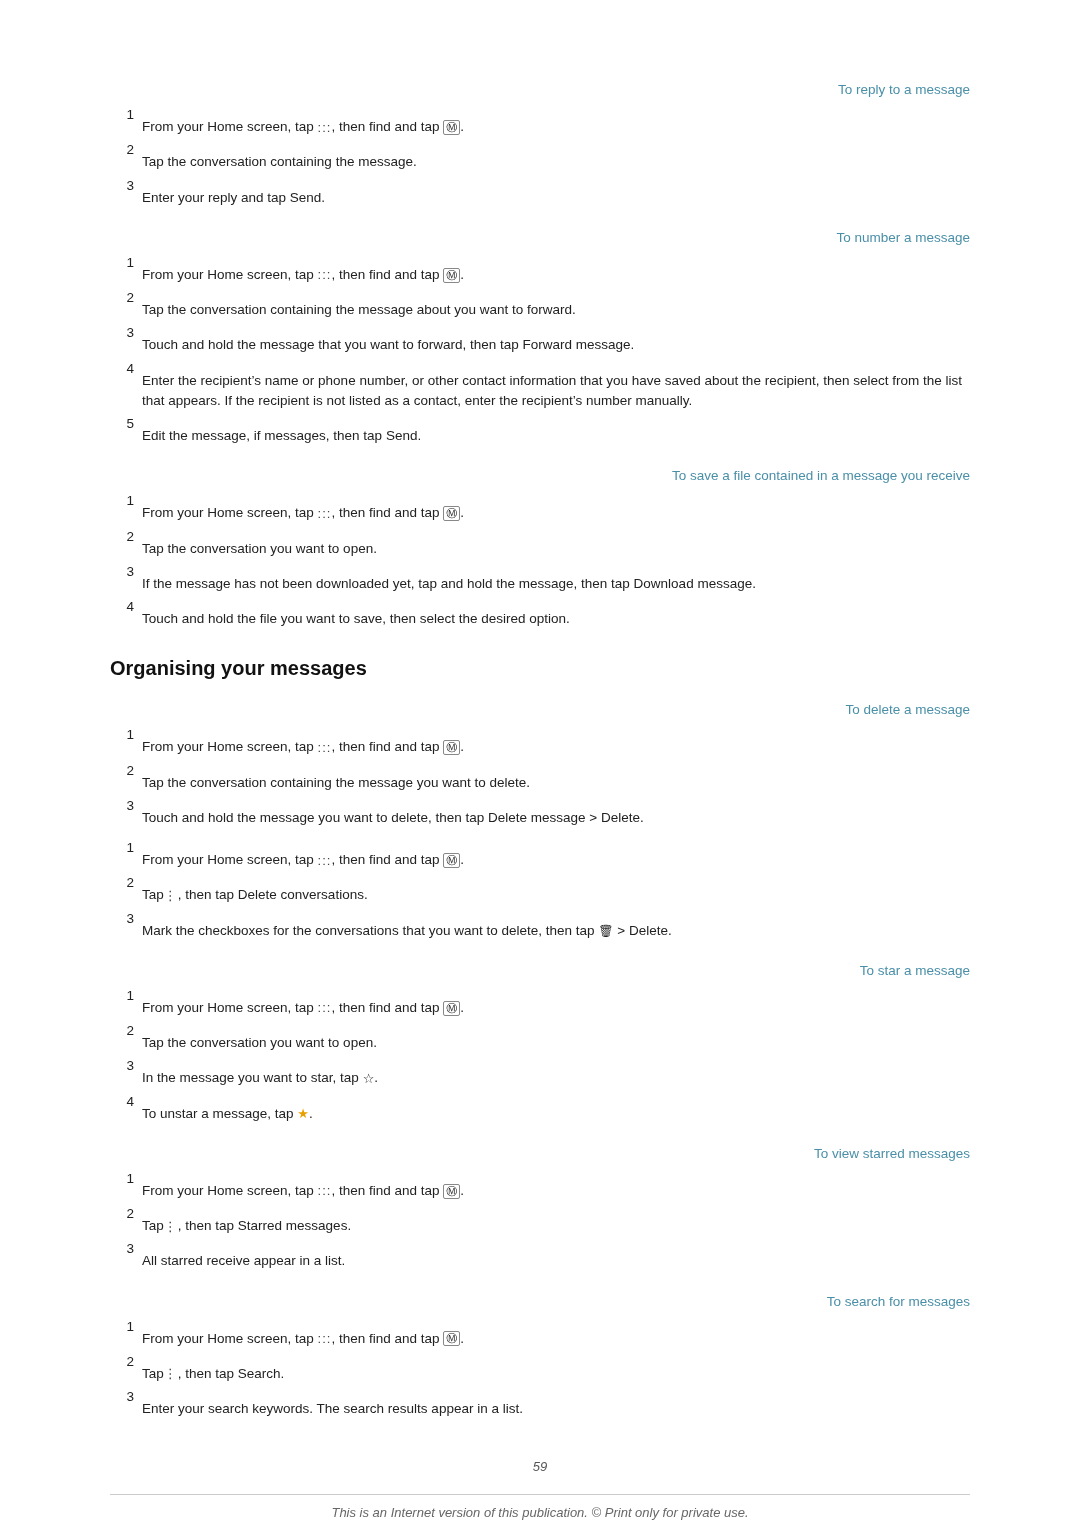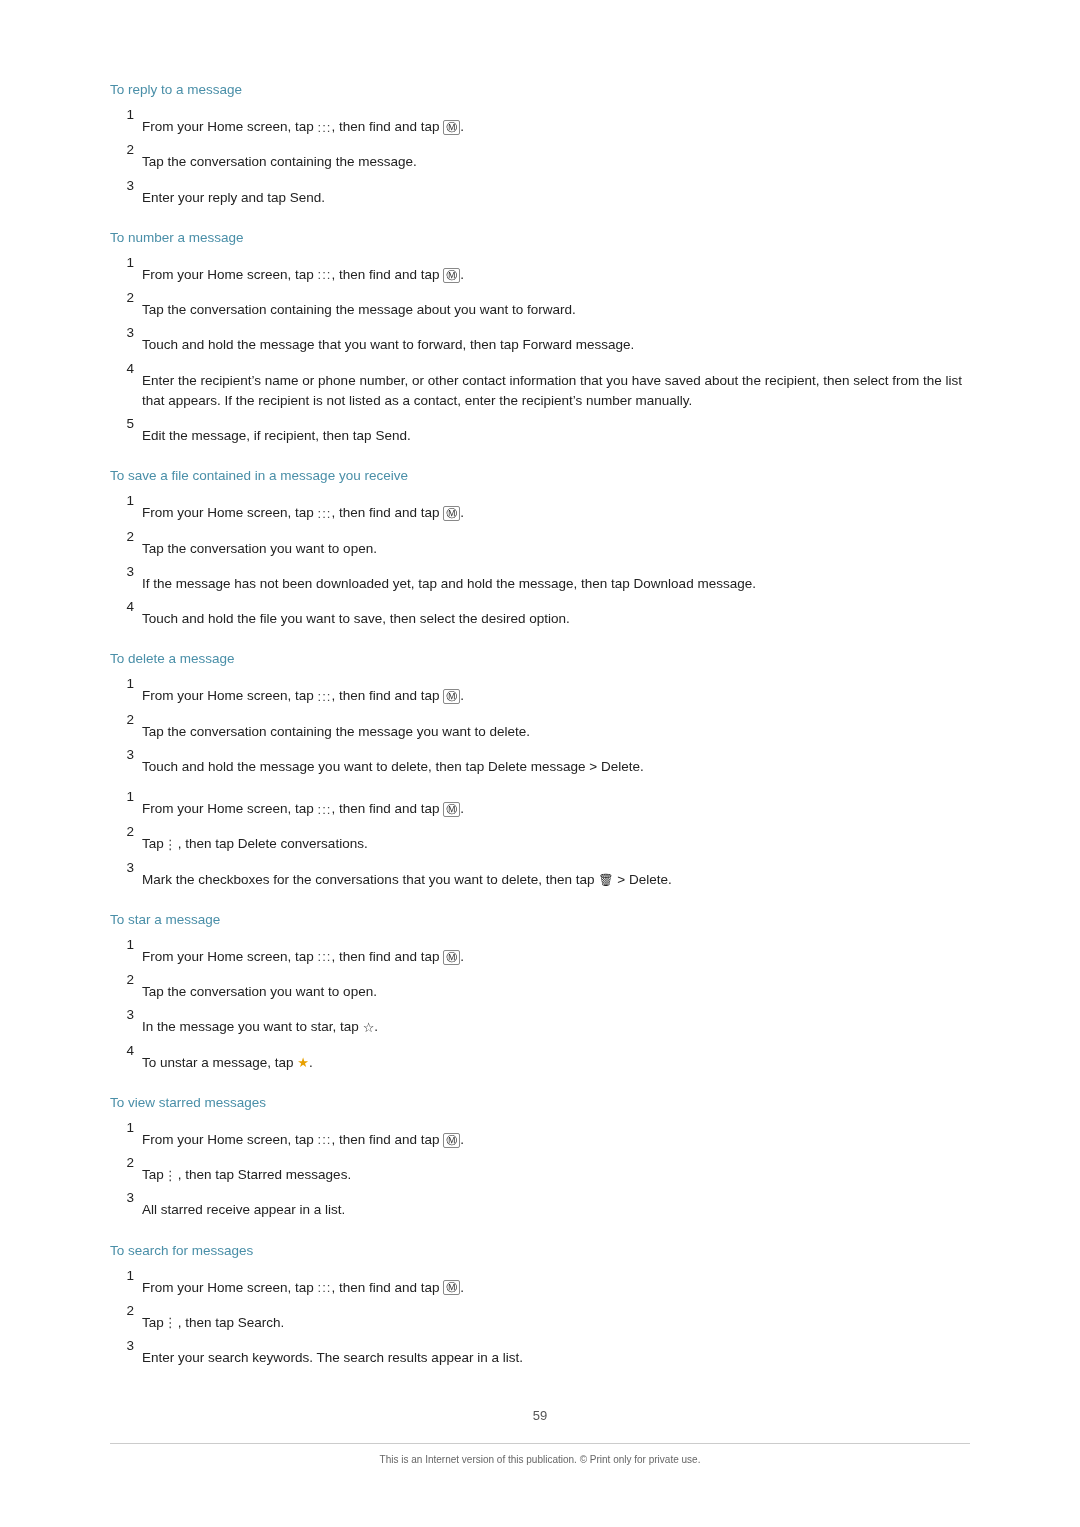--- a/index.html
+++ b/index.html
@@ -16,20 +16,21 @@
       width: 860px;
       margin: 0 auto;
       padding: 60px 0 80px 0;
     }
     .section-heading {
       color: #4a8fa8;
       font-size: 13.5px;
       font-weight: normal;
       margin-bottom: 8px;
       margin-top: 22px;
+      text-align: right;
     }
     .numbered-list {
       list-style: none;
       margin-bottom: 10px;
       padding: 0;
     }
     .numbered-list li {
       display: flex;
       align-items: flex-start;
       margin-bottom: 3px;
@@ -84,29 +85,30 @@
       display: inline-block;
       font-size: 13px;
       color: #e8a000;
       vertical-align: middle;
     }
     .page-footer {
       text-align: center;
       margin-top: 40px;
       font-size: 12px;
       color: #555;
+      font-style: italic;
     }
     .page-number {
       text-align: center;
       font-size: 13px;
       color: #555;
       margin-bottom: 8px;
     }
     .footer-note {
-      font-size: 10px;
+      font-size: 13px;
       color: #666;
       text-align: center;
       margin-top: 4px;
     }
     hr.footer-divider {
       border: none;
       border-top: 1px solid #ccc;
       margin: 20px 0 10px 0;
     }
   </style>
@@ -147,21 +149,21 @@
       <li>
         <span class="list-num">3</span>
         <span class="list-text">Touch and hold the message that you want to forward, then tap Forward message.</span>
       </li>
       <li>
         <span class="list-num">4</span>
         <span class="list-text">Enter the recipient’s name or phone number, or other contact information that you have saved about the recipient, then select from the list that appears. If the recipient is not listed as a contact, enter the recipient’s number manually.</span>
       </li>
       <li>
         <span class="list-num">5</span>
-        <span class="list-text">Edit the message, if recipient, then tap Send.</span>
+        <span class="list-text">Edit the message, if messages, then tap Send.</span>
       </li>
     </ol>
   </div>
 
   <div>
     <div class="section-heading">To save a file contained in a message you receive</div>
     <ol class="numbered-list">
       <li>
         <span class="list-num">1</span>
         <span class="list-text">From your Home screen, tap <span class="icon-dots">:::</span>, then find and tap <span class="icon-grid">Ⓜ</span>.</span>
@@ -174,20 +176,21 @@
         <span class="list-num">3</span>
         <span class="list-text">If the message has not been downloaded yet, tap and hold the message, then tap Download message.</span>
       </li>
       <li>
         <span class="list-num">4</span>
         <span class="list-text">Touch and hold the file you want to save, then select the desired option.</span>
       </li>
     </ol>
   </div>
 
+  <div class="section-title">Organising your messages</div>
 
   <div>
     <div class="section-heading">To delete a message</div>
     <ol class="numbered-list">
       <li>
         <span class="list-num">1</span>
         <span class="list-text">From your Home screen, tap <span class="icon-dots">:::</span>, then find and tap <span class="icon-grid">Ⓜ</span>.</span>
       </li>
       <li>
         <span class="list-num">2</span>

